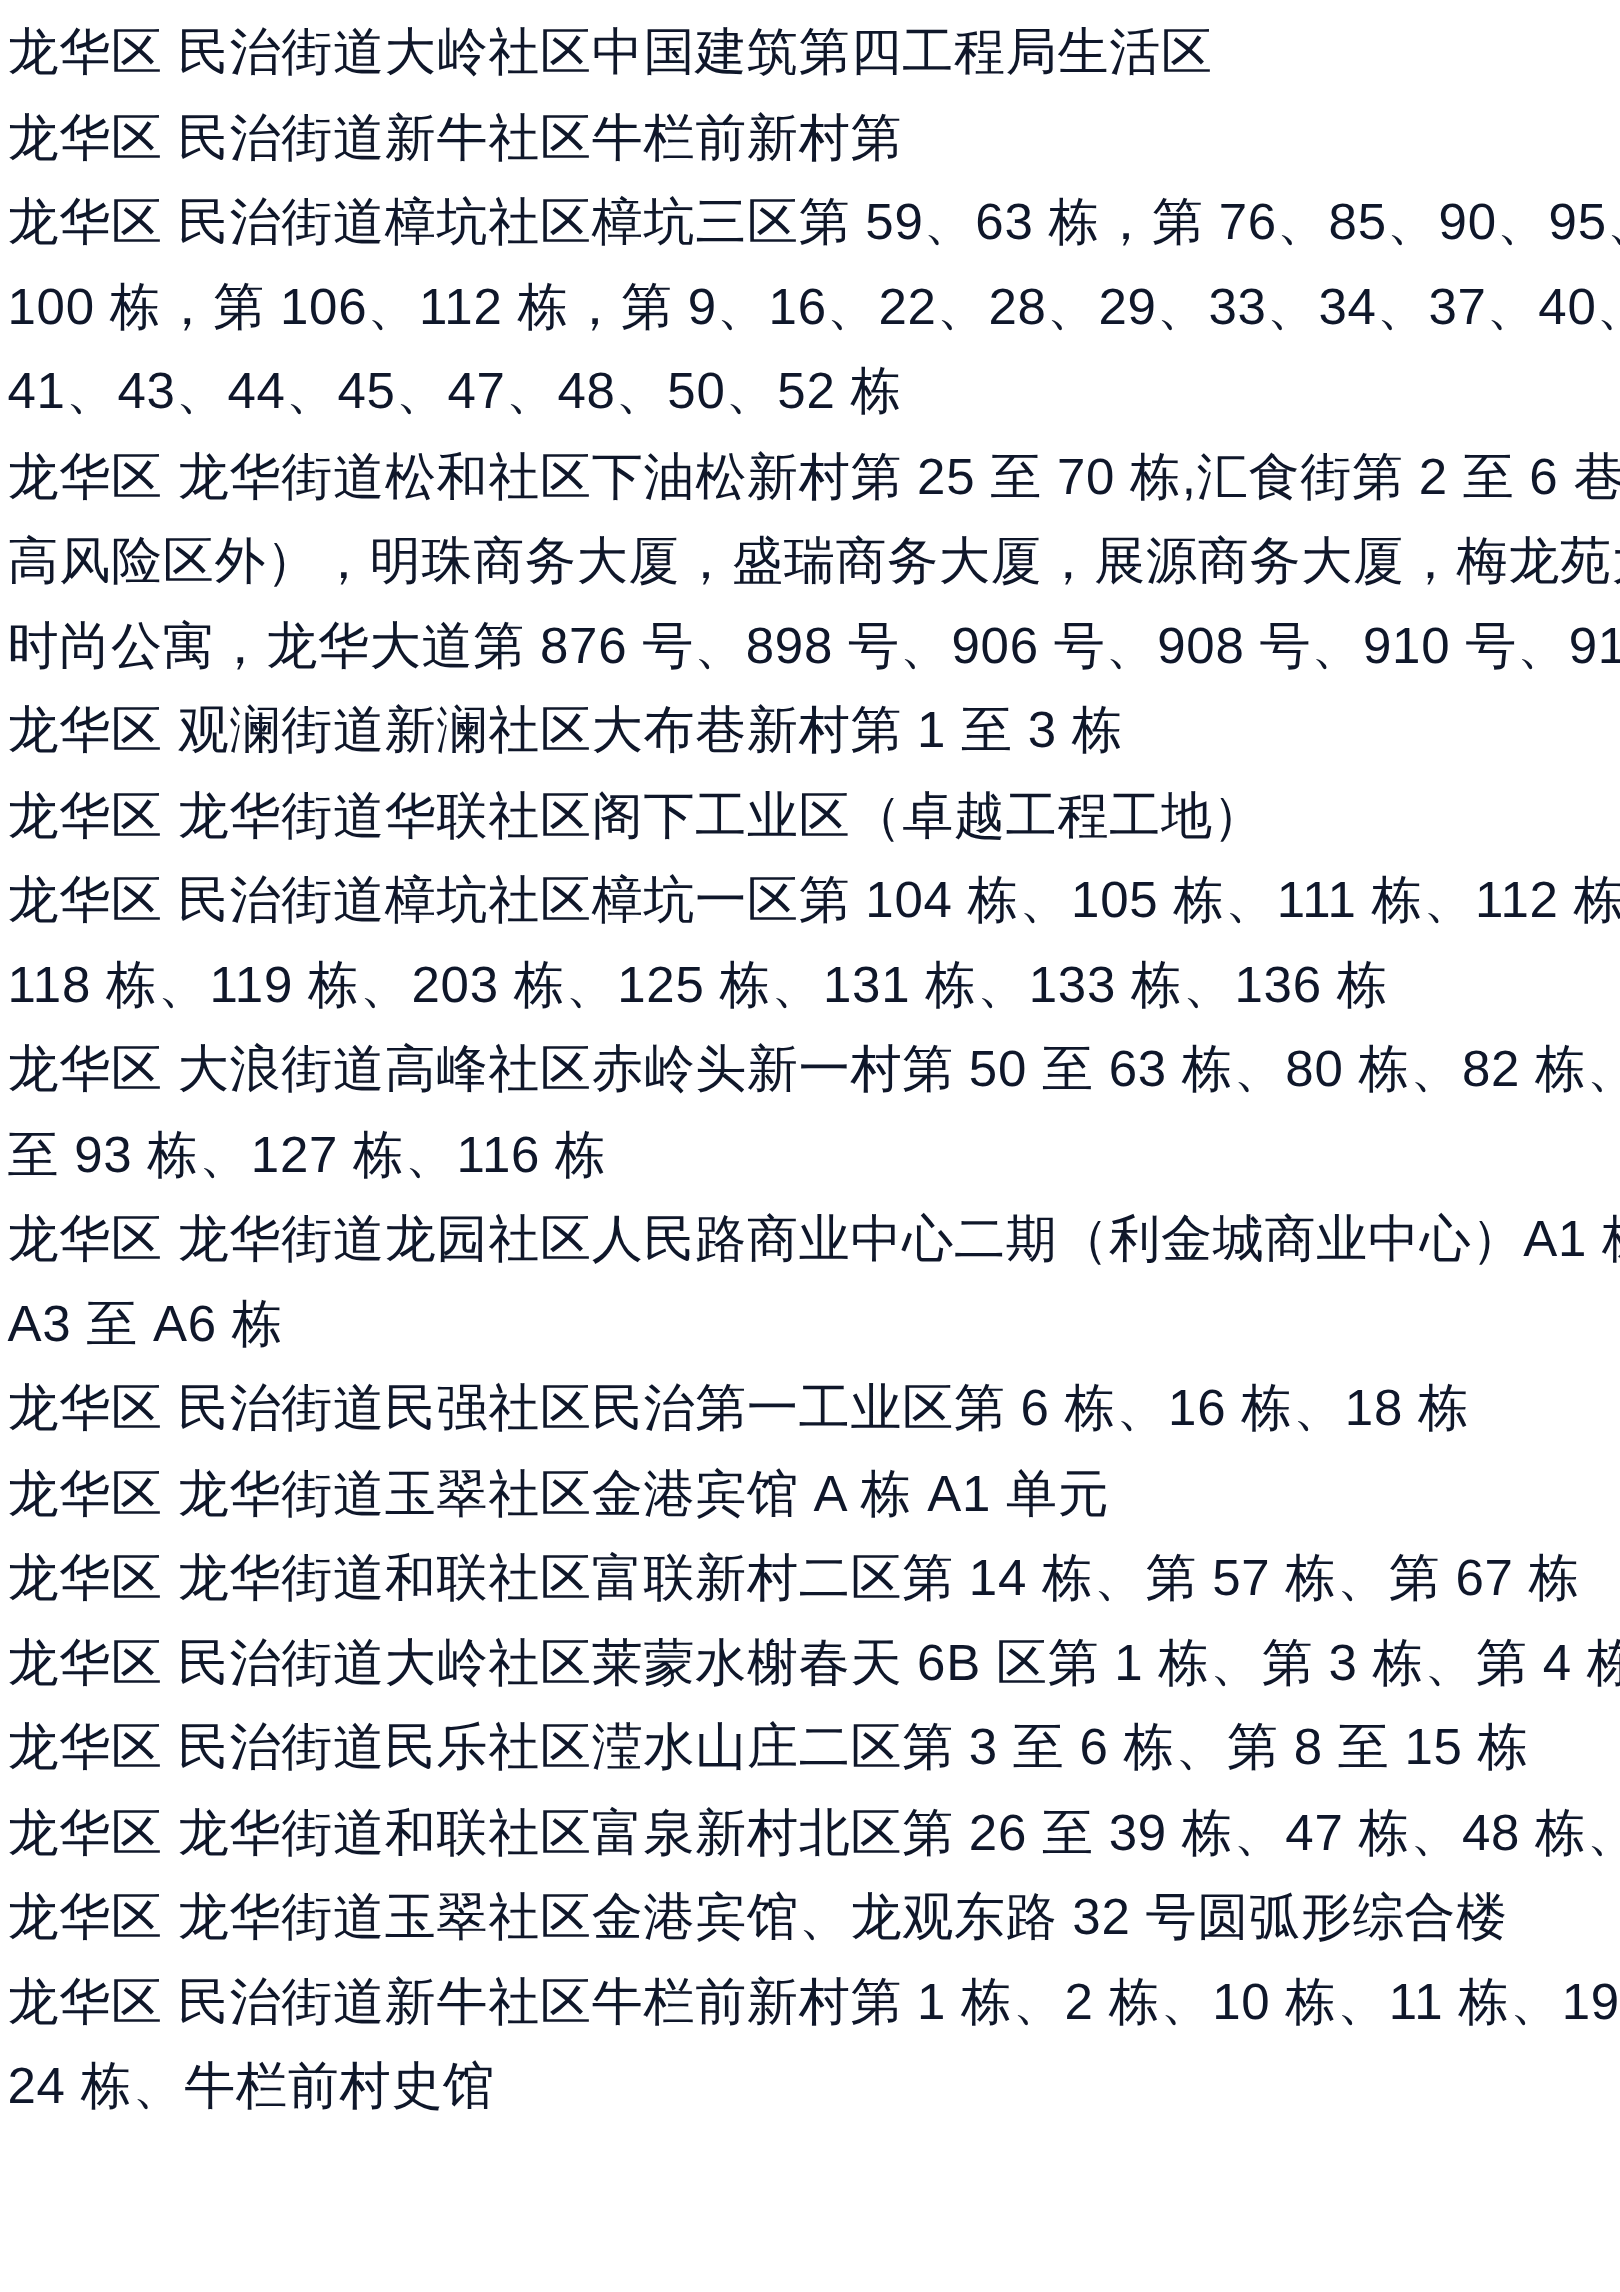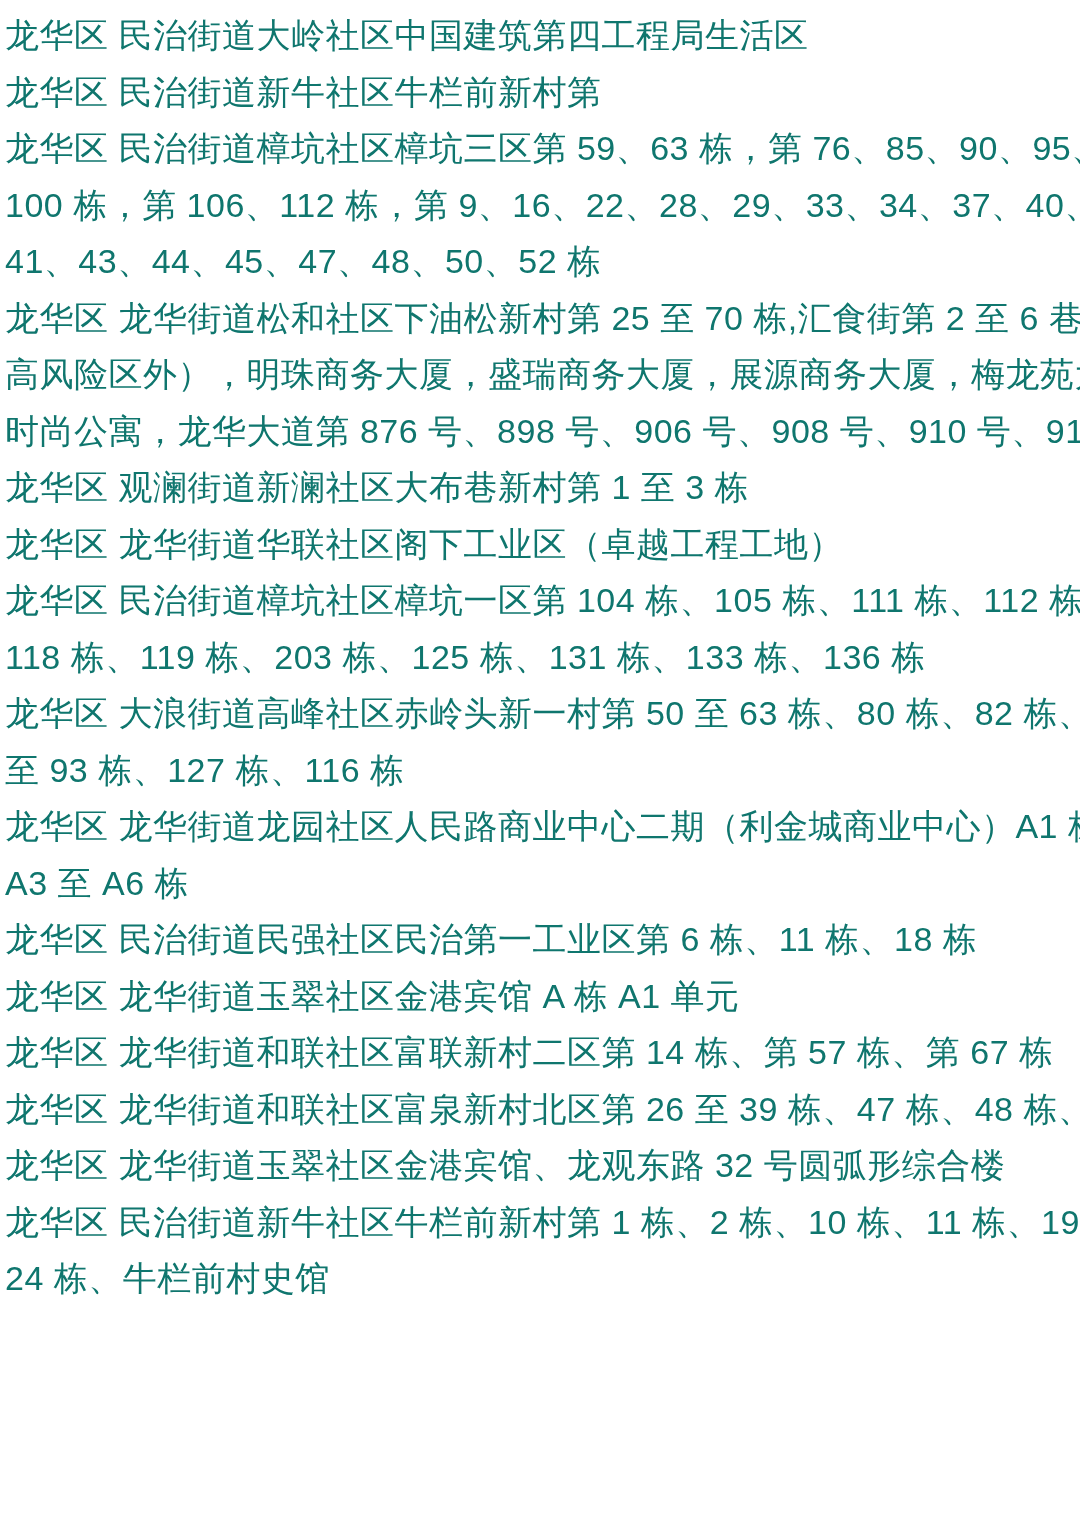--- a/index.html
+++ b/index.html
@@ -12,21 +12,21 @@
   }
   .doc {
     box-sizing: border-box;
     width: 1080px;
     height: 1528px;
     padding: 7px 0 0 5px;
     font-family: "Liberation Sans", "DejaVu Sans", sans-serif;
     font-size: 34px;
     font-weight: 400;
     line-height: 56.5px;
-    color: #0f766e;
+    color: #0f172a;
     letter-spacing: 0.5px;
   }
   .entry {
     margin: 0;
     padding: 0;
   }
   .line {
     white-space: nowrap;
     height: 56.5px;
   }
@@ -64,27 +64,33 @@
       </div>
       <div class="entry">
         <div class="line">龙华区 大浪街道高峰社区赤岭头新一村第 50 至 63 栋、80 栋、82 栋、84</div>
         <div class="line">至 93 栋、127 栋、116 栋</div>
       </div>
       <div class="entry">
         <div class="line">龙华区 龙华街道龙园社区人民路商业中心二期（利金城商业中心）A1 栋、</div>
         <div class="line">A3 至 A6 栋</div>
       </div>
       <div class="entry">
-        <div class="line">龙华区 民治街道民强社区民治第一工业区第 6 栋、11 栋、18 栋</div>
+        <div class="line">龙华区 民治街道民强社区民治第一工业区第 6 栋、16 栋、18 栋</div>
       </div>
       <div class="entry">
         <div class="line">龙华区 龙华街道玉翠社区金港宾馆 A 栋 A1 单元</div>
       </div>
       <div class="entry">
         <div class="line">龙华区 龙华街道和联社区富联新村二区第 14 栋、第 57 栋、第 67 栋</div>
+      </div>
+      <div class="entry">
+        <div class="line">龙华区 民治街道大岭社区莱蒙水榭春天 6B 区第 1 栋、第 3 栋、第 4 栋</div>
+      </div>
+      <div class="entry">
+        <div class="line">龙华区 民治街道民乐社区滢水山庄二区第 3 至 6 栋、第 8 至 15 栋</div>
       </div>
       <div class="entry">
         <div class="line">龙华区 龙华街道和联社区富泉新村北区第 26 至 39 栋、47 栋、48 栋、50</div>
       </div>
       <div class="entry">
         <div class="line">龙华区 龙华街道玉翠社区金港宾馆、龙观东路 32 号圆弧形综合楼</div>
       </div>
       <div class="entry">
         <div class="line">龙华区 民治街道新牛社区牛栏前新村第 1 栋、2 栋、10 栋、11 栋、19 栋、</div>
         <div class="line">24 栋、牛栏前村史馆</div>

